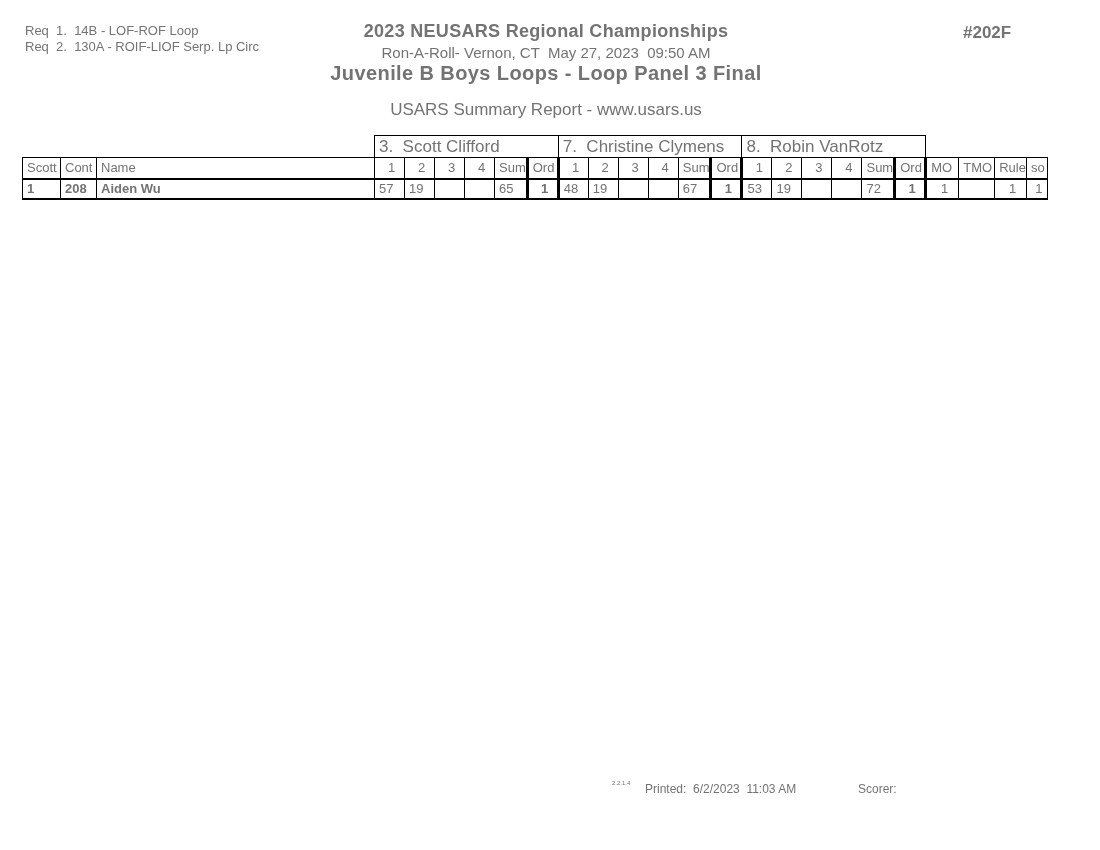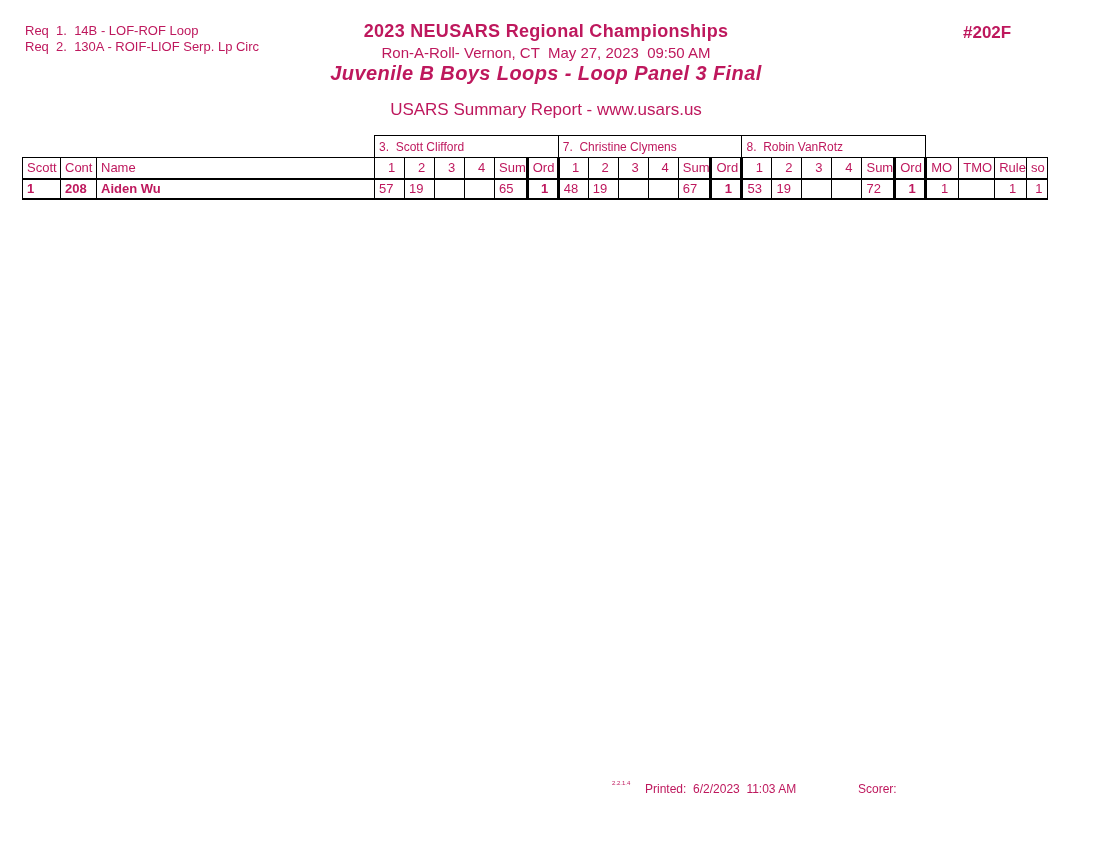--- a/index.html
+++ b/index.html
@@ -2,32 +2,32 @@
 <html><head>
 <meta charset="utf-8">
 <style>
   html, body { margin: 0; padding: 0; background: #ffffff; }
   .page {
     position: relative;
     width: 1100px;
     height: 850px;
     background: #ffffff;
     font-family: "Liberation Sans", sans-serif;
-    color: #be185d;
+    color: #737373;
     overflow: hidden;
   }
   .abs { position: absolute; }
   .pre { white-space: pre; }
 
   
   .req-block { left: 25px; top: 23px; font-size: 13px; line-height: 16px; }
   .title-line  { left: 0; right: 8px; text-align: center; }
   .main-title  { top: 21px;  font-size: 18px; font-weight: bold; letter-spacing: 0.3px; }
   .venue-line  { top: 44px;  font-size: 15px; }
-  .event-title { top: 62px;  font-size: 20px; font-weight: bold; letter-spacing: 0.4px; font-style: italic; }
+  .event-title { top: 62px;  font-size: 20px; font-weight: bold; letter-spacing: 0.4px; }
   .subtitle    { top: 88px;  font-size: 17px; margin-top: 12px; }
   .event-number { left: 963px; top: 23px; font-size: 17px; font-weight: bold; }
 
   
   table.summary {
     position: absolute;
     left: 22px;
     top: 135px;
     border-collapse: collapse;
     table-layout: fixed;
@@ -38,21 +38,21 @@
     line-height: 14px;
     padding: 0 0 0 4px;
     overflow: hidden;
     white-space: nowrap;
     vertical-align: middle;
   }
   tr.judge-row    { height: 22px; }
   tr.head-row     { height: 21px; }
   tr.data-row     { height: 20px; }
   tr.judge-row td.spacer { border: none; }
-  tr.judge-row td.judge-box { font-size: 12px; white-space: pre; }
+  tr.judge-row td.judge-box { font-size: 17px; white-space: pre; }
   tr.data-row td {
     border-top: 2px solid #000000;
     border-bottom: 2px solid #000000;
   }
   td.ord-col {
     border-left: 3px solid #000000 !important;
     border-right: 3px solid #000000 !important;
   }
   td.c { text-align: center; padding: 0; }
   td.bold { font-weight: bold; }

